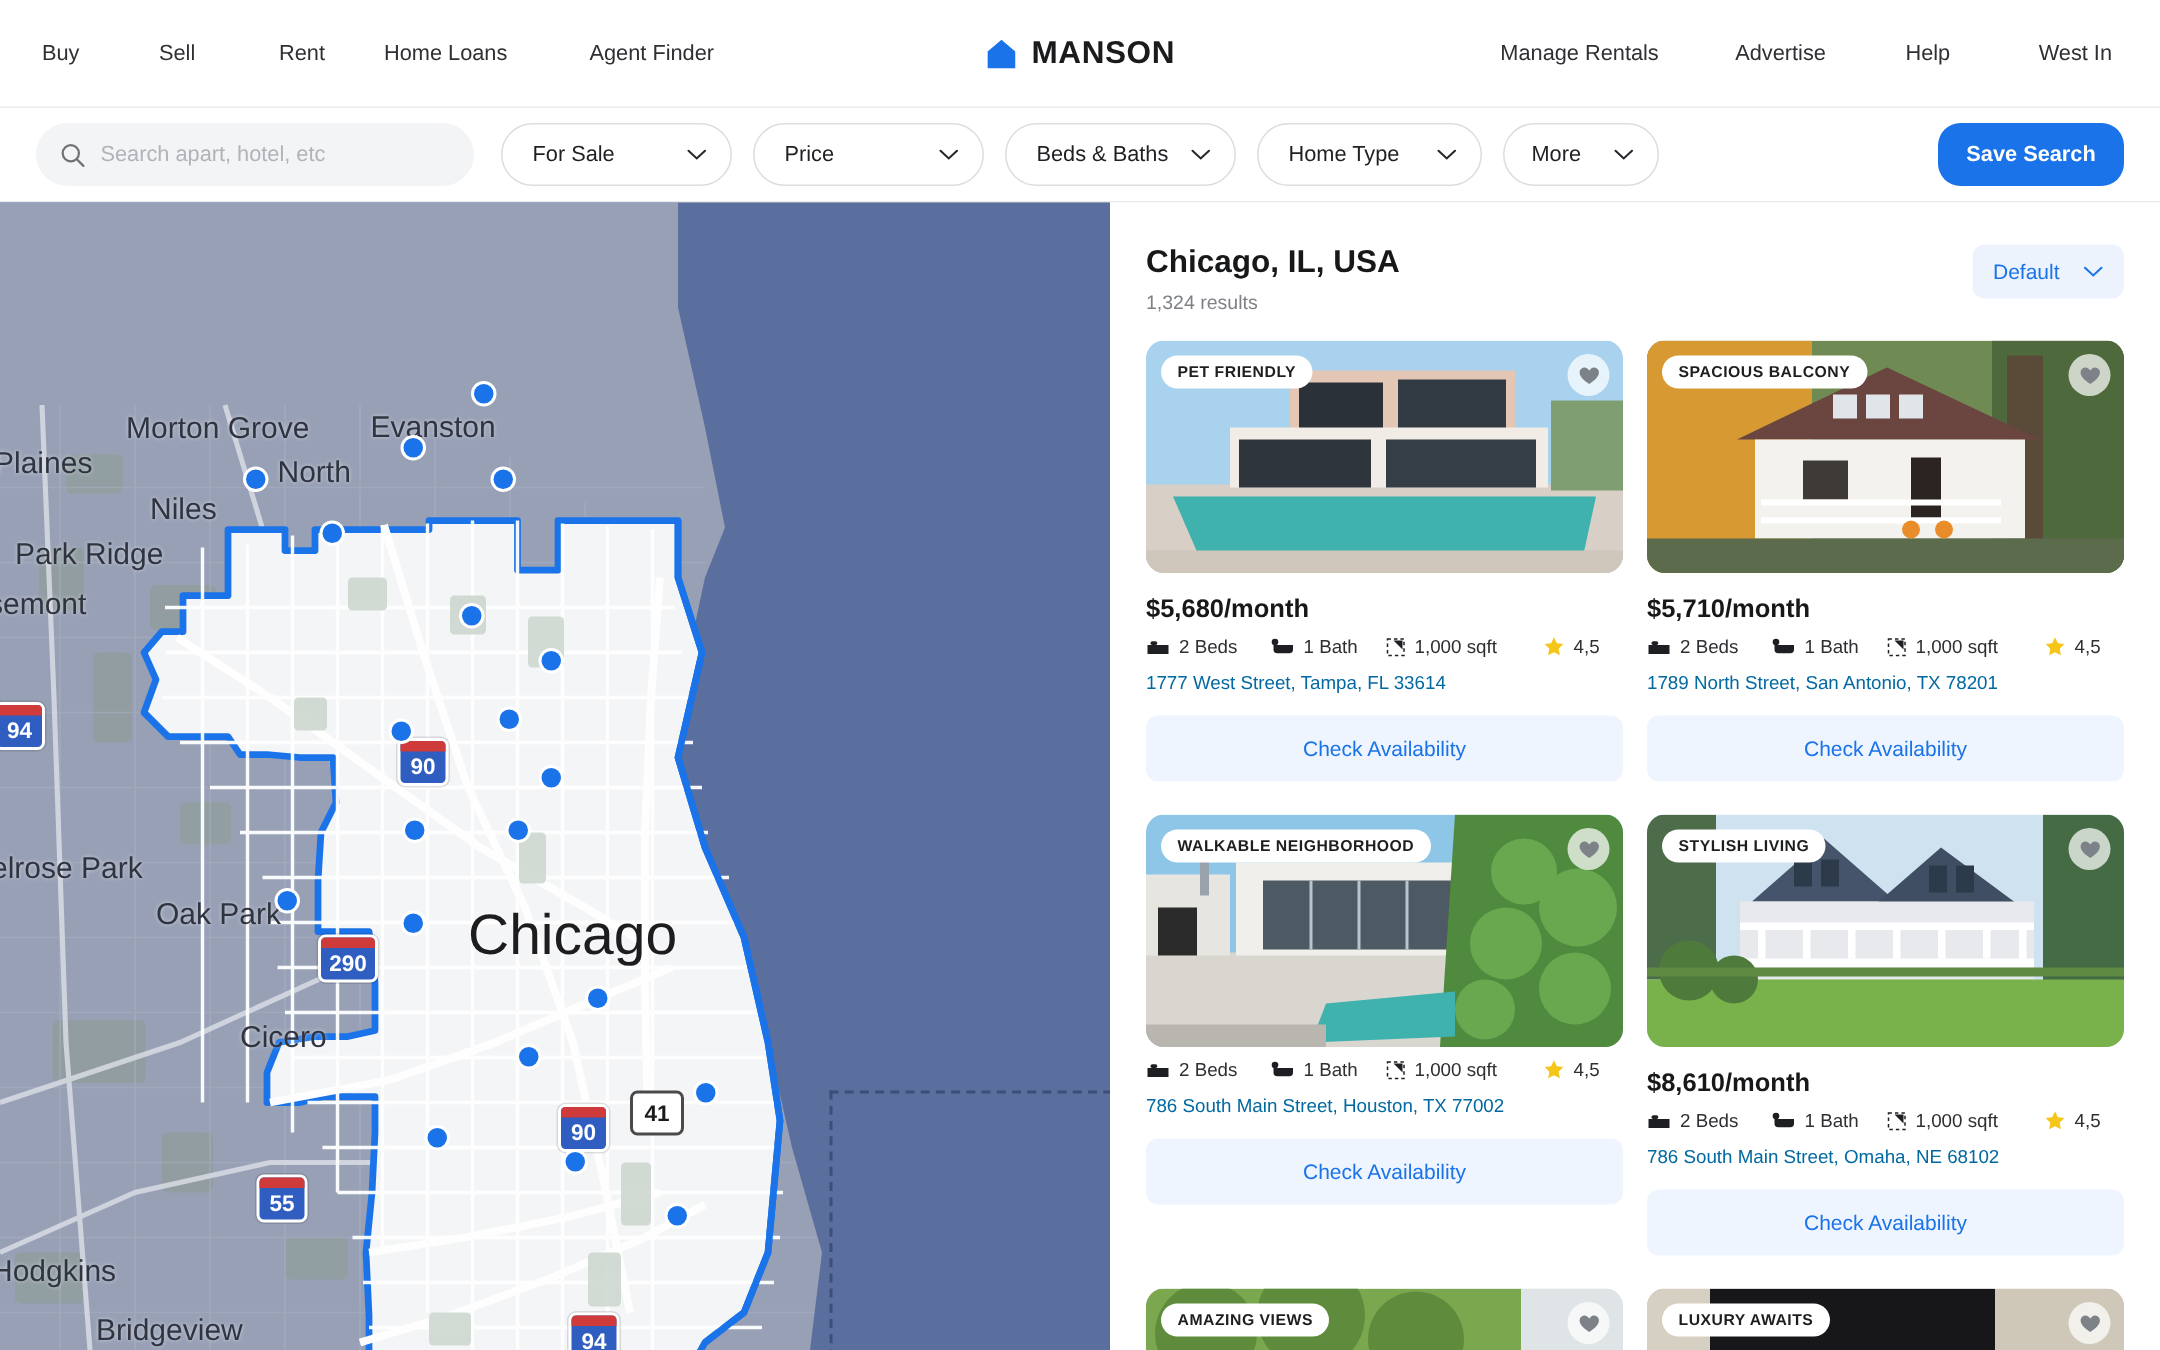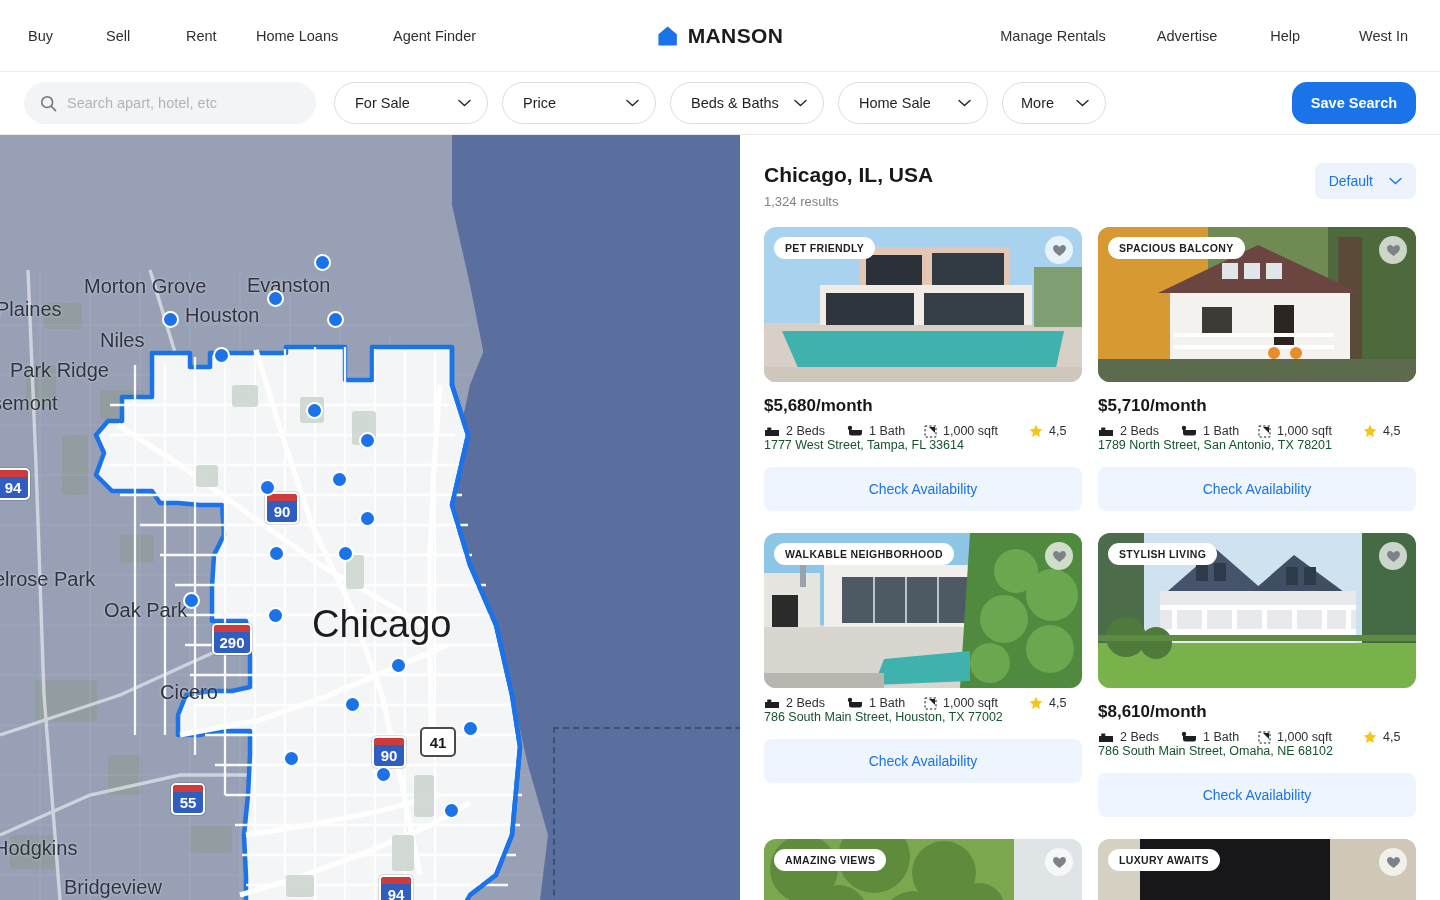--- a/index.html
+++ b/index.html
@@ -147,21 +147,21 @@
     display: flex; align-items: center; justify-content: center; cursor: pointer;
   }
   .heart svg { width: 15px; height: 14px; }
   .price { font-size: 17px; font-weight: 700; color: #17181a; margin-top: 14px; }
   .specs { display: flex; align-items: center; margin-top: 8px; font-size: 12.5px; color: #2e3033; }
   .spec { display: flex; align-items: center; gap: 6px; }
   .spec.beds  { width: 83px; }
   .spec.bath  { width: 77px; }
   .spec.area  { width: 105px; }
   .spec svg { display: block; }
-  .addr { font-size: 12.5px; color: #14532d; }
+  .addr { font-size: 12.5px; color: #0369a1; margin-top: 10px; }
   .check {
     width: 318px; height: 44px; margin-top: 15px; border: none;
     background: #eff5fe; color: #1a73e8; border-radius: 8px;
     font-family: "Liberation Sans", sans-serif;
     font-size: 14px; cursor: pointer;
   }
 </style>
 </head>
 <body>
 
@@ -210,21 +210,21 @@
       <path d="M1 1.5 L6.5 6.6 L12 1.5" fill="none" stroke="#25262a" stroke-width="1.4" stroke-linecap="round"></path>
     </svg>
   </div>
   <div class="pill pill-beds">
     <span>Beds &amp; Baths</span>
     <svg class="chev cv" viewBox="0 0 13 8">
       <path d="M1 1.5 L6.5 6.6 L12 1.5" fill="none" stroke="#25262a" stroke-width="1.4" stroke-linecap="round"></path>
     </svg>
   </div>
   <div class="pill pill-hometype">
-    <span>Home Sale</span>
+    <span>Home Type</span>
     <svg class="chev cv" viewBox="0 0 13 8">
       <path d="M1 1.5 L6.5 6.6 L12 1.5" fill="none" stroke="#25262a" stroke-width="1.4" stroke-linecap="round"></path>
     </svg>
   </div>
   <div class="pill pill-more">
     <span>More</span>
     <svg class="chev cv" viewBox="0 0 13 8">
       <path d="M1 1.5 L6.5 6.6 L12 1.5" fill="none" stroke="#25262a" stroke-width="1.4" stroke-linecap="round"></path>
     </svg>
   </div>
@@ -311,21 +311,21 @@
         <rect x="346" y="420" width="18" height="34" rx="3"></rect>
         <rect x="414" y="640" width="20" height="42" rx="3"></rect>
         <rect x="392" y="700" width="22" height="36" rx="3"></rect>
         <rect x="286" y="740" width="28" height="22" rx="3"></rect>
       </g>
     </svg>
 
     <div class="map-label" style="left:84px;  top:140px;">Morton Grove</div>
     <div class="map-label" style="left:247px; top:139px;">Evanston</div>
     <div class="map-label" style="left:-4px;  top:163px;">Plaines</div>
-    <div class="map-label" style="left:185px; top:169px;">Houston</div>
+    <div class="map-label" style="left:185px; top:169px;">North</div>
     <div class="map-label" style="left:100px; top:194px;">Niles</div>
     <div class="map-label" style="left:10px;  top:224px;">Park Ridge</div>
     <div class="map-label" style="left:-8px;  top:257px;">semont</div>
     <div class="map-label" style="left:-6px;  top:433px;">elrose Park</div>
     <div class="map-label" style="left:104px; top:464px;">Oak Park</div>
     <div class="map-label" style="left:160px; top:546px;">Cicero</div>
     <div class="map-label" style="left:-6px;  top:702px;">Hodgkins</div>
     <div class="map-label" style="left:64px;  top:741px;">Bridgeview</div>
 
     <div class="map-label big" style="left:312px; top:468px;">Chicago</div>

